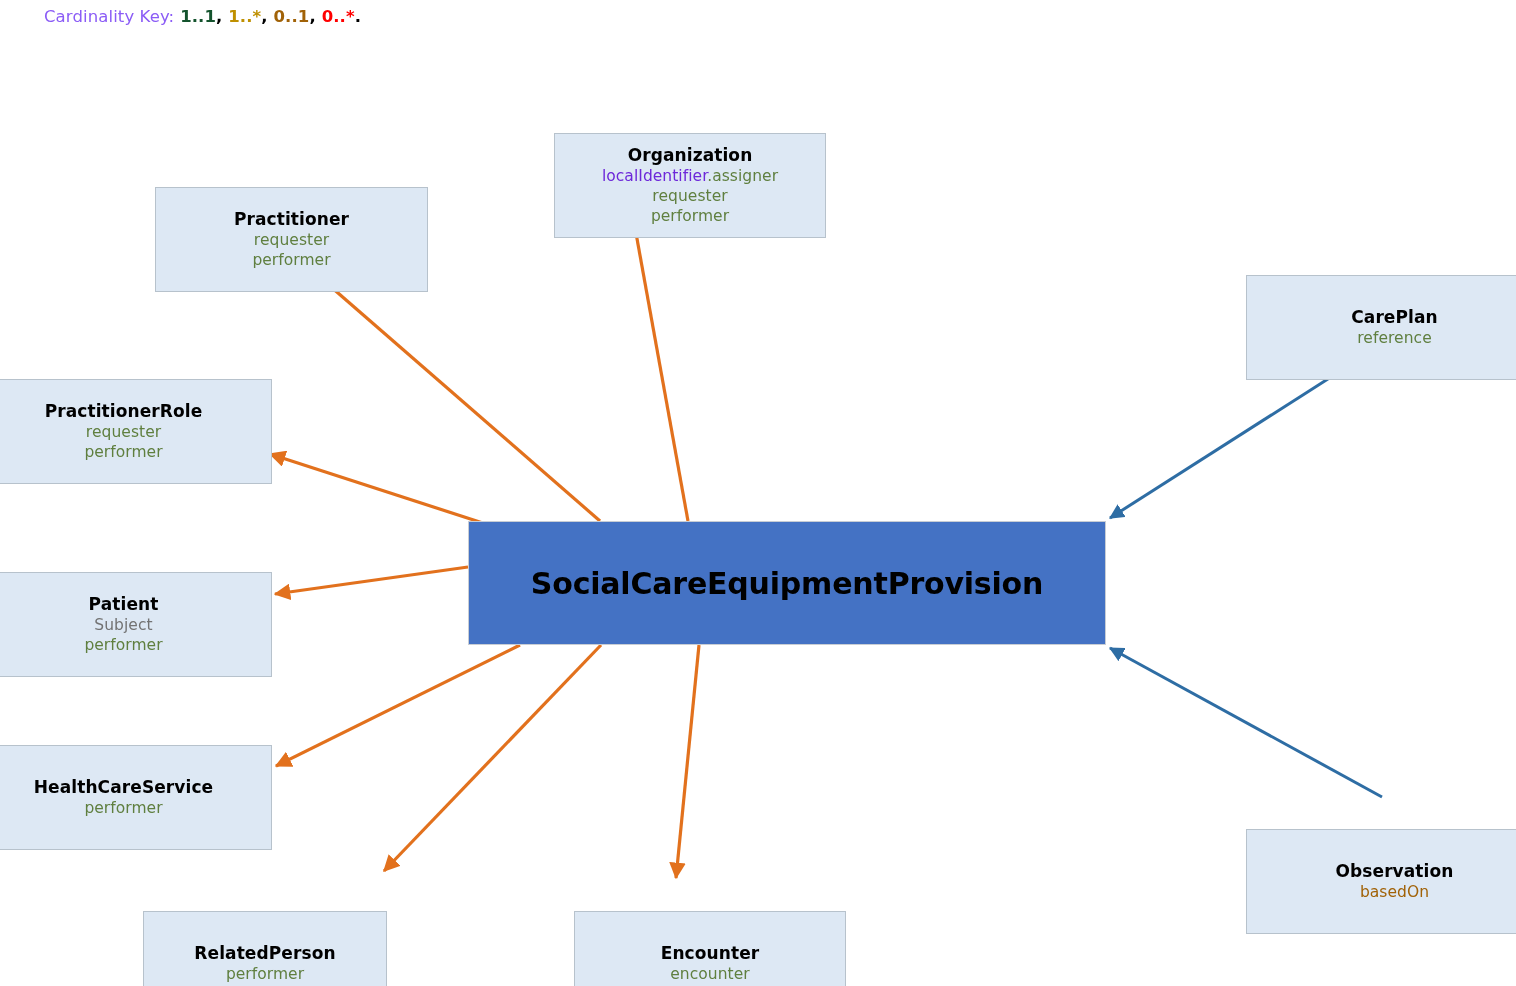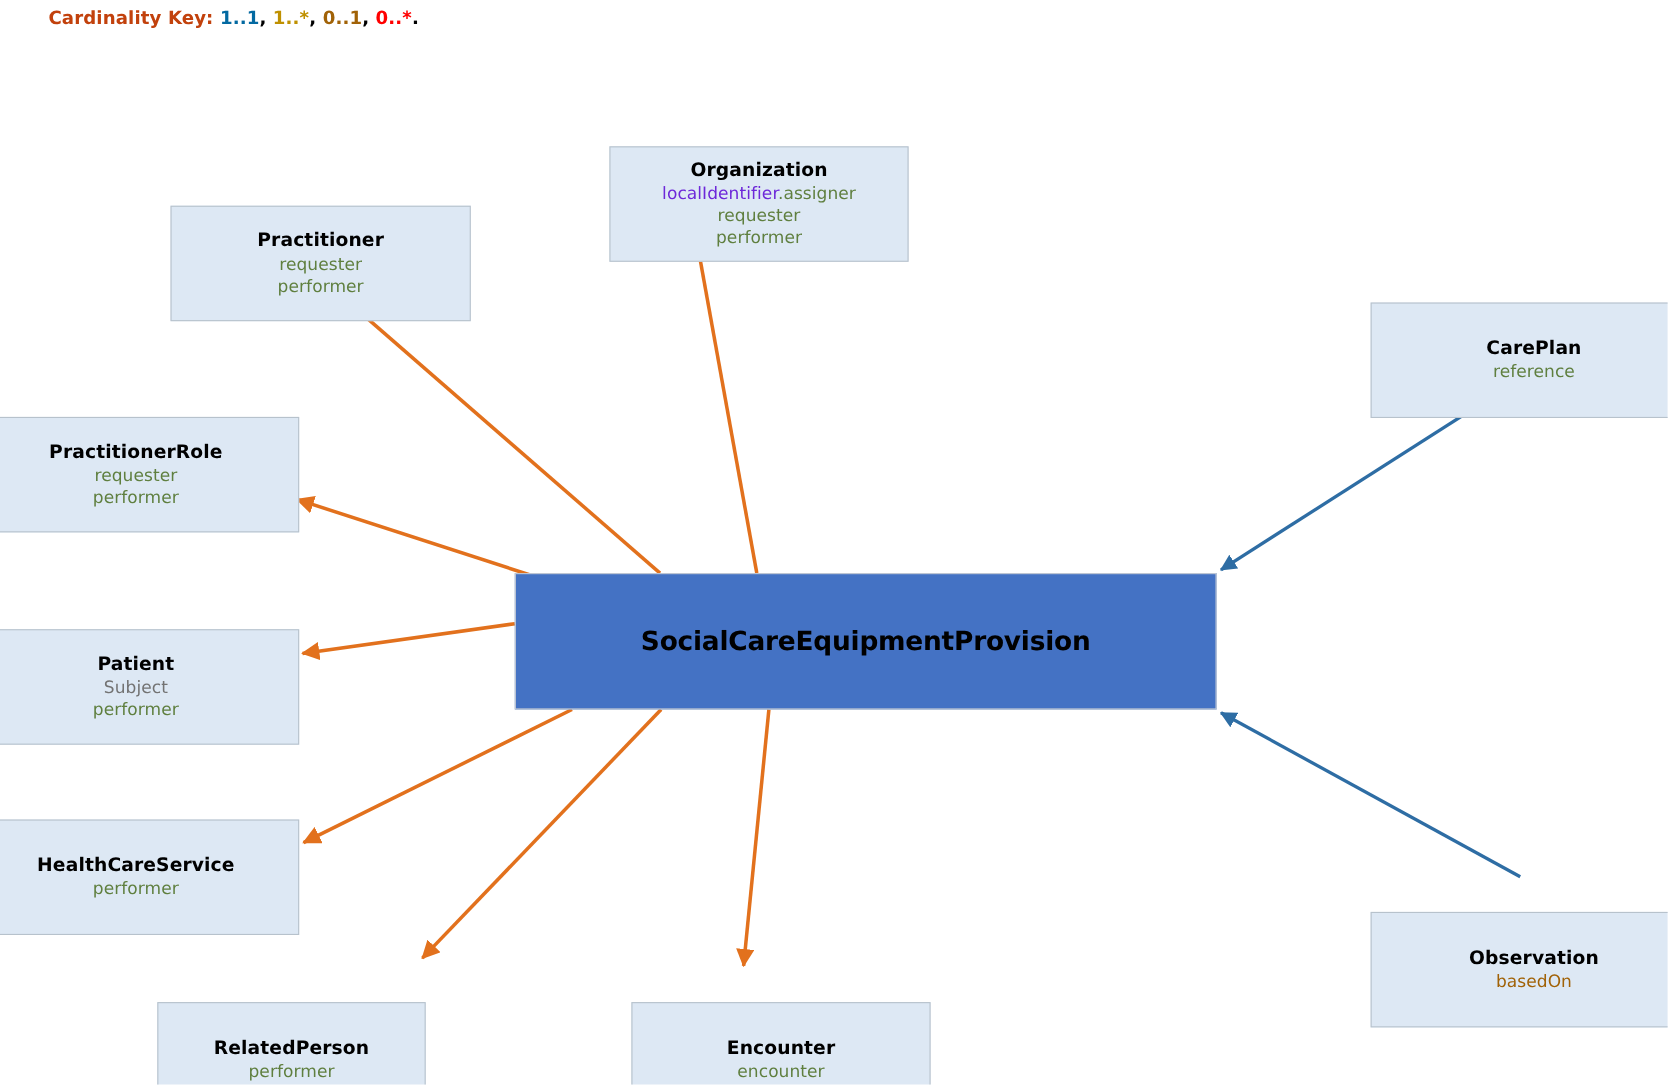--- a/index.html
+++ b/index.html
@@ -29,22 +29,22 @@
     left: 44px;
     top: 7px;
     font-size: 16.5px;
     font-weight: bold;
     letter-spacing: 0.1px;
     white-space: nowrap;
     color: #000000;
     z-index: 40;
   }
   #cardinality-key .key-label {
-    color: #c2410c;
-    font-weight: bold;
+    color: #8b5cf6;
+    font-weight: normal;
   }
   #cardinality-key .card {
     font-weight: bold;
   }
   #cardinality-key .sep {
     color: #000000;
     font-weight: bold;
   }
 
   
@@ -96,35 +96,35 @@
     position: absolute;
     box-sizing: border-box;
     background: #4472c4;
     border: 1px solid #c8cdd4;
     display: flex;
     align-items: center;
     justify-content: center;
     z-index: 25;
   }
   #central-entity .central-title {
-    font-size: 24px;
+    font-size: 30px;
     font-weight: bold;
     color: #000000;
     letter-spacing: -0.2px;
     white-space: nowrap;
     font-family: "DejaVu Sans", "Liberation Sans", sans-serif;
   }
 </style>
 </head>
 <body>
 
 <div id="canvas">
 
   <div id="cardinality-key">
-    <span class="key-label">Cardinality Key:</span><span>&nbsp;</span><span class="card" style="color:#0369a1">1..1</span><span class="sep">,&nbsp;</span><span class="card" style="color:#bf9000">1..*</span><span class="sep">,&nbsp;</span><span class="card" style="color:#a16207">0..1</span><span class="sep">,&nbsp;</span><span class="card" style="color:#ff0000">0..*</span><span class="sep">.</span>
+    <span class="key-label">Cardinality Key:</span><span>&nbsp;</span><span class="card" style="color:#14532d">1..1</span><span class="sep">,&nbsp;</span><span class="card" style="color:#bf9000">1..*</span><span class="sep">,&nbsp;</span><span class="card" style="color:#a16207">0..1</span><span class="sep">,&nbsp;</span><span class="card" style="color:#ff0000">0..*</span><span class="sep">.</span>
   </div>
 
   <svg id="arrow-layer" width="1516" height="986" viewBox="0 0 1516 986" xmlns="http://www.w3.org/2000/svg">
     <defs>
       <marker id="arrow-out" viewBox="0 0 10 10" refX="9.2" refY="5" markerWidth="5.2" markerHeight="5.2" orient="auto-start-reverse">
         <path d="M 0 0 L 10 5 L 0 10 z" fill="#e2711d"></path>
       </marker>
       <marker id="arrow-in" viewBox="0 0 10 10" refX="9.2" refY="5" markerWidth="5.0" markerHeight="5.0" orient="auto-start-reverse">
         <path d="M 0 0 L 10 5 L 0 10 z" fill="#2e6da4"></path>
       </marker>

